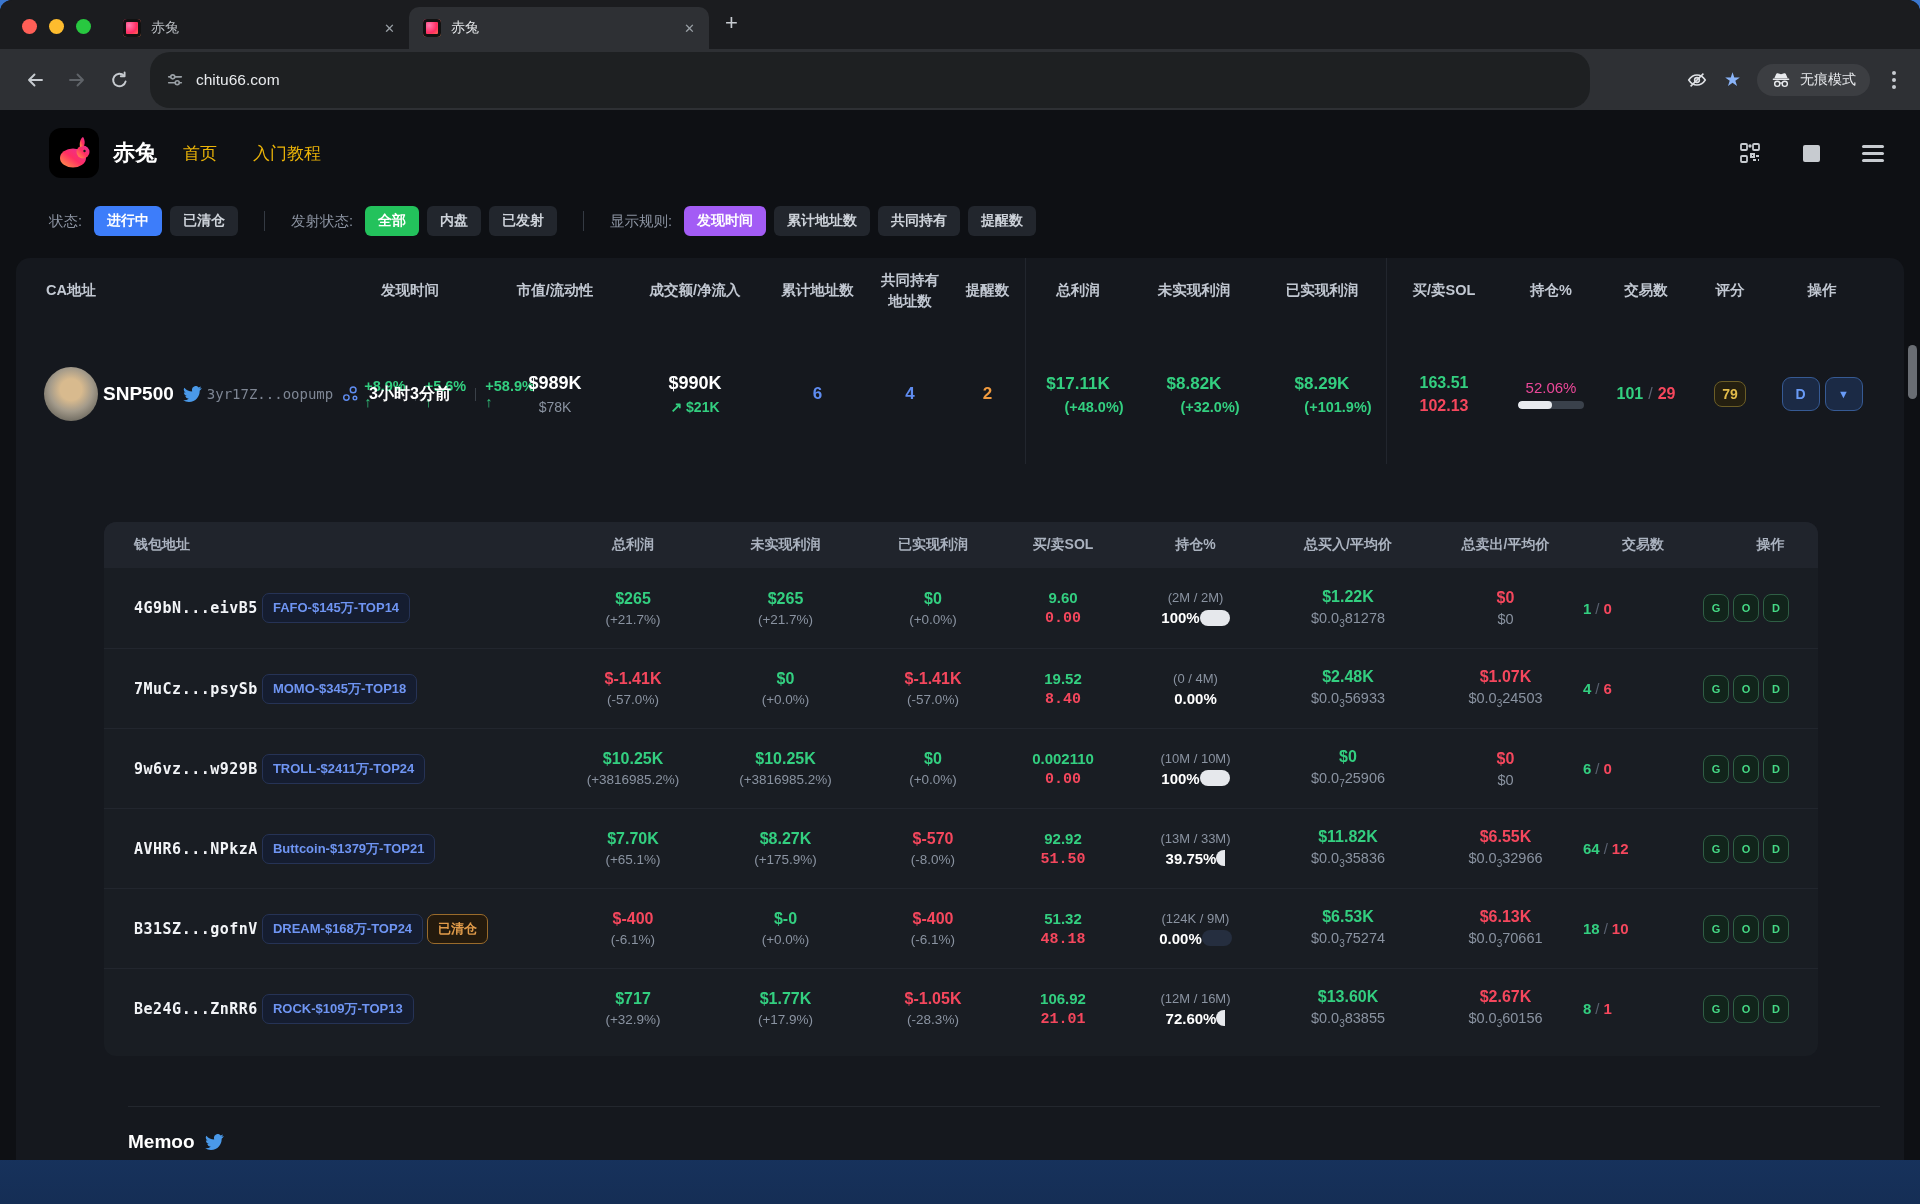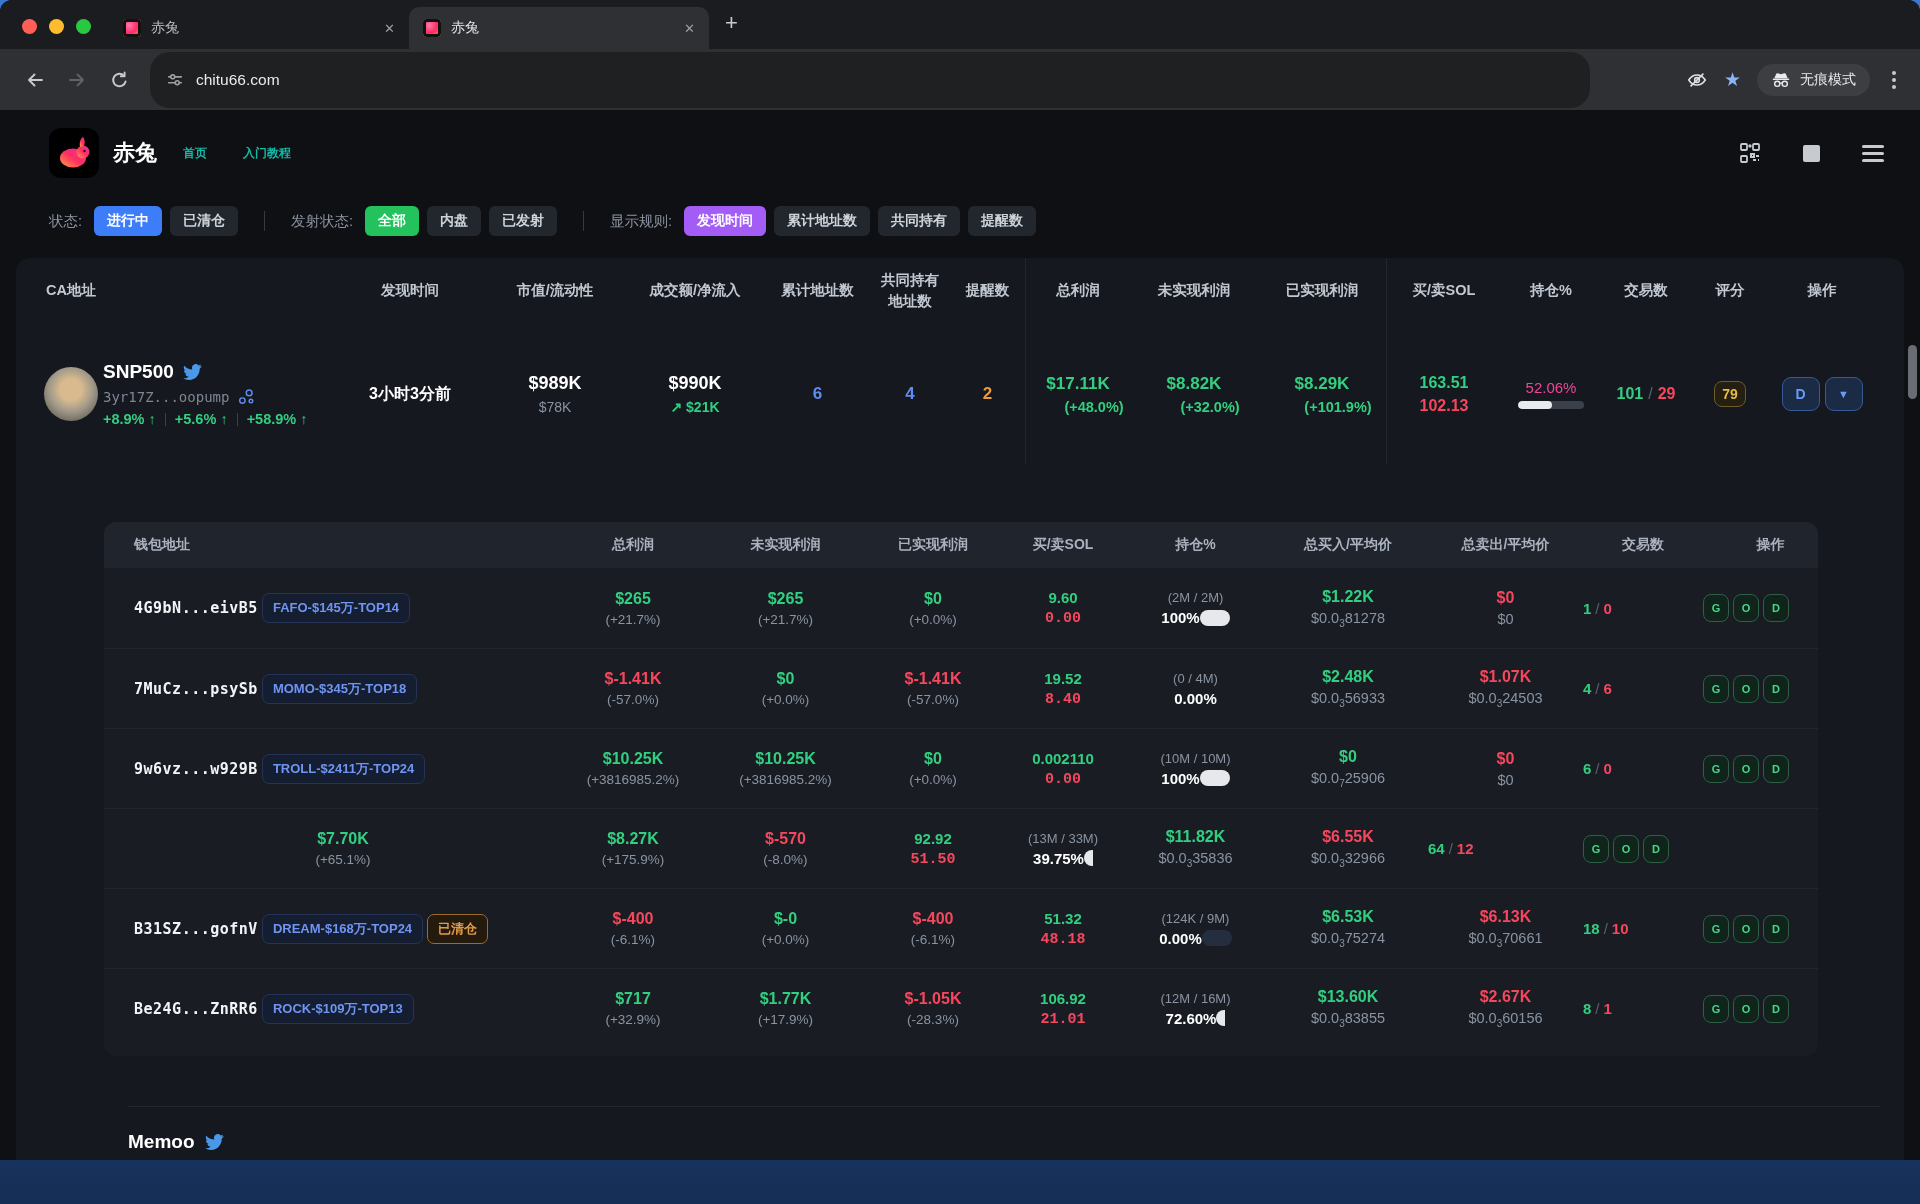--- a/index.html
+++ b/index.html
@@ -35,21 +35,21 @@
   .incog { display:flex; align-items:center; gap:9px; background:#3c3e42; border-radius:18px;
     padding:7px 14px; color:#e8eaed; font-size:14px; }
   .dots { display:flex; flex-direction:column; gap:3px; padding:0 6px; }
   .dots i { width:4px; height:4px; border-radius:50%; background:#c7cbd0; }
 
   
   .site-header { height:86px; display:flex; align-items:center; padding:0 36px 0 49px; background:#0e1014; }
   .logo { width:50px; height:50px; border-radius:12px; background:#000;
     display:flex; align-items:center; justify-content:center; }
   .brand { color:#fff; font-size:22px; font-weight:800; margin:0 26px 0 14px; }
-  .nav-item { color:#14b8a6; font-size:12px; font-weight:700; margin-right:36px; }
+  .nav-item { color:#eab308; font-size:17px; font-weight:400; margin-right:36px; }
   .hdr-right { margin-left:auto; display:flex; align-items:center; gap:42px; }
   .sq-icon { width:17px; height:17px; background:#c7cbd0; border-radius:2px; }
   .burger { display:flex; flex-direction:column; gap:4px; }
   .burger i { width:22px; height:3px; background:#c7cbd0; border-radius:2px; }
 
   
   .filterbar { height:50px; display:flex; align-items:center; padding:0 49px; gap:10px; }
   .flabel { color:#8b93a1; font-size:14.5px; margin-right:2px; }
   .chips { display:flex; gap:8px; align-items:center; }
   .chip { border:none; background:#22262d; color:#ced3da; font-size:14px; font-weight:600;
@@ -64,21 +64,21 @@
   .mt-head .hcell { color:#c2c8d2; font-size:14.5px; font-weight:600; text-align:center; line-height:1.45; padding:4px 6px; align-self:stretch; display:flex; align-items:center; justify-content:center; }
   .mt-head .hcell:first-child { justify-content:flex-start; padding-left:6px; }
   .mt-head .hcell:nth-child(8), .token-row > div:nth-child(8),
   .mt-head .hcell:nth-child(11), .token-row > div:nth-child(11) { border-left:1px solid #22262e; }
 
   .token-row { min-height:140px; }
   .token-row > div { display:flex; flex-direction:column; align-items:center; gap:5px; align-self:stretch; justify-content:center; }
   .ca-cell { flex-direction:row !important; justify-content:flex-start !important; gap:14px; padding-left:4px; }
   .avatar { width:54px; height:54px; border-radius:50%; flex:none;
     background:radial-gradient(circle at 50% 42%, #d8ba8e 0 26%, #a39a8a 52%, #6f6b61 78%, #4c4a44 100%); }
-  .tk-lines { display:flex; flex-direction:column; gap:5px; }
+  .tk-lines { display:flex; flex-direction:row; gap:5px; }
   .tk-top { display:flex; align-items:center; gap:9px; }
   .token-name { color:#fff; font-size:19px; font-weight:800; }
   .tk-addr { display:flex; align-items:center; gap:8px; color:#7e8694; font-size:14px; font-family:"DejaVu Sans Mono", monospace; }
   .tk-chg { display:flex; align-items:center; gap:9px; }
   .chg { color:#33cf80; font-size:14.5px; font-weight:700; }
   .chg .arr { font-weight:400; }
   .vsep { width:1px; height:13px; background:#3a4048; }
 
   .big-val { color:#fff; font-size:18px; font-weight:800; }
   .sub-val { color:#8a93a1; font-size:14px; }
@@ -542,20 +542,25 @@
       <span class="red">0</span>
     </div>
     <div class="god-cell">
               <button class="god">G</button>
               <button class="god">O</button>
               <button class="god">D</button>
             </div>
   </div>
 
   <div class="wt-grid wt-row">
+    <div class="w-addr-cell">
+      <span class="w-addr">AVHR6...NPkzA</span>
+      <span class="w-badge">Buttcoin-$1379万-TOP21</span>
+
+    </div>
     <div>
       <span class="wv green">$7.70K</span>
       <span class="wp">(+65.1%)</span>
     </div>
     <div>
       <span class="wv green">$8.27K</span>
       <span class="wp">(+175.9%)</span>
     </div>
     <div>
       <span class="wv red">$-570</span>

